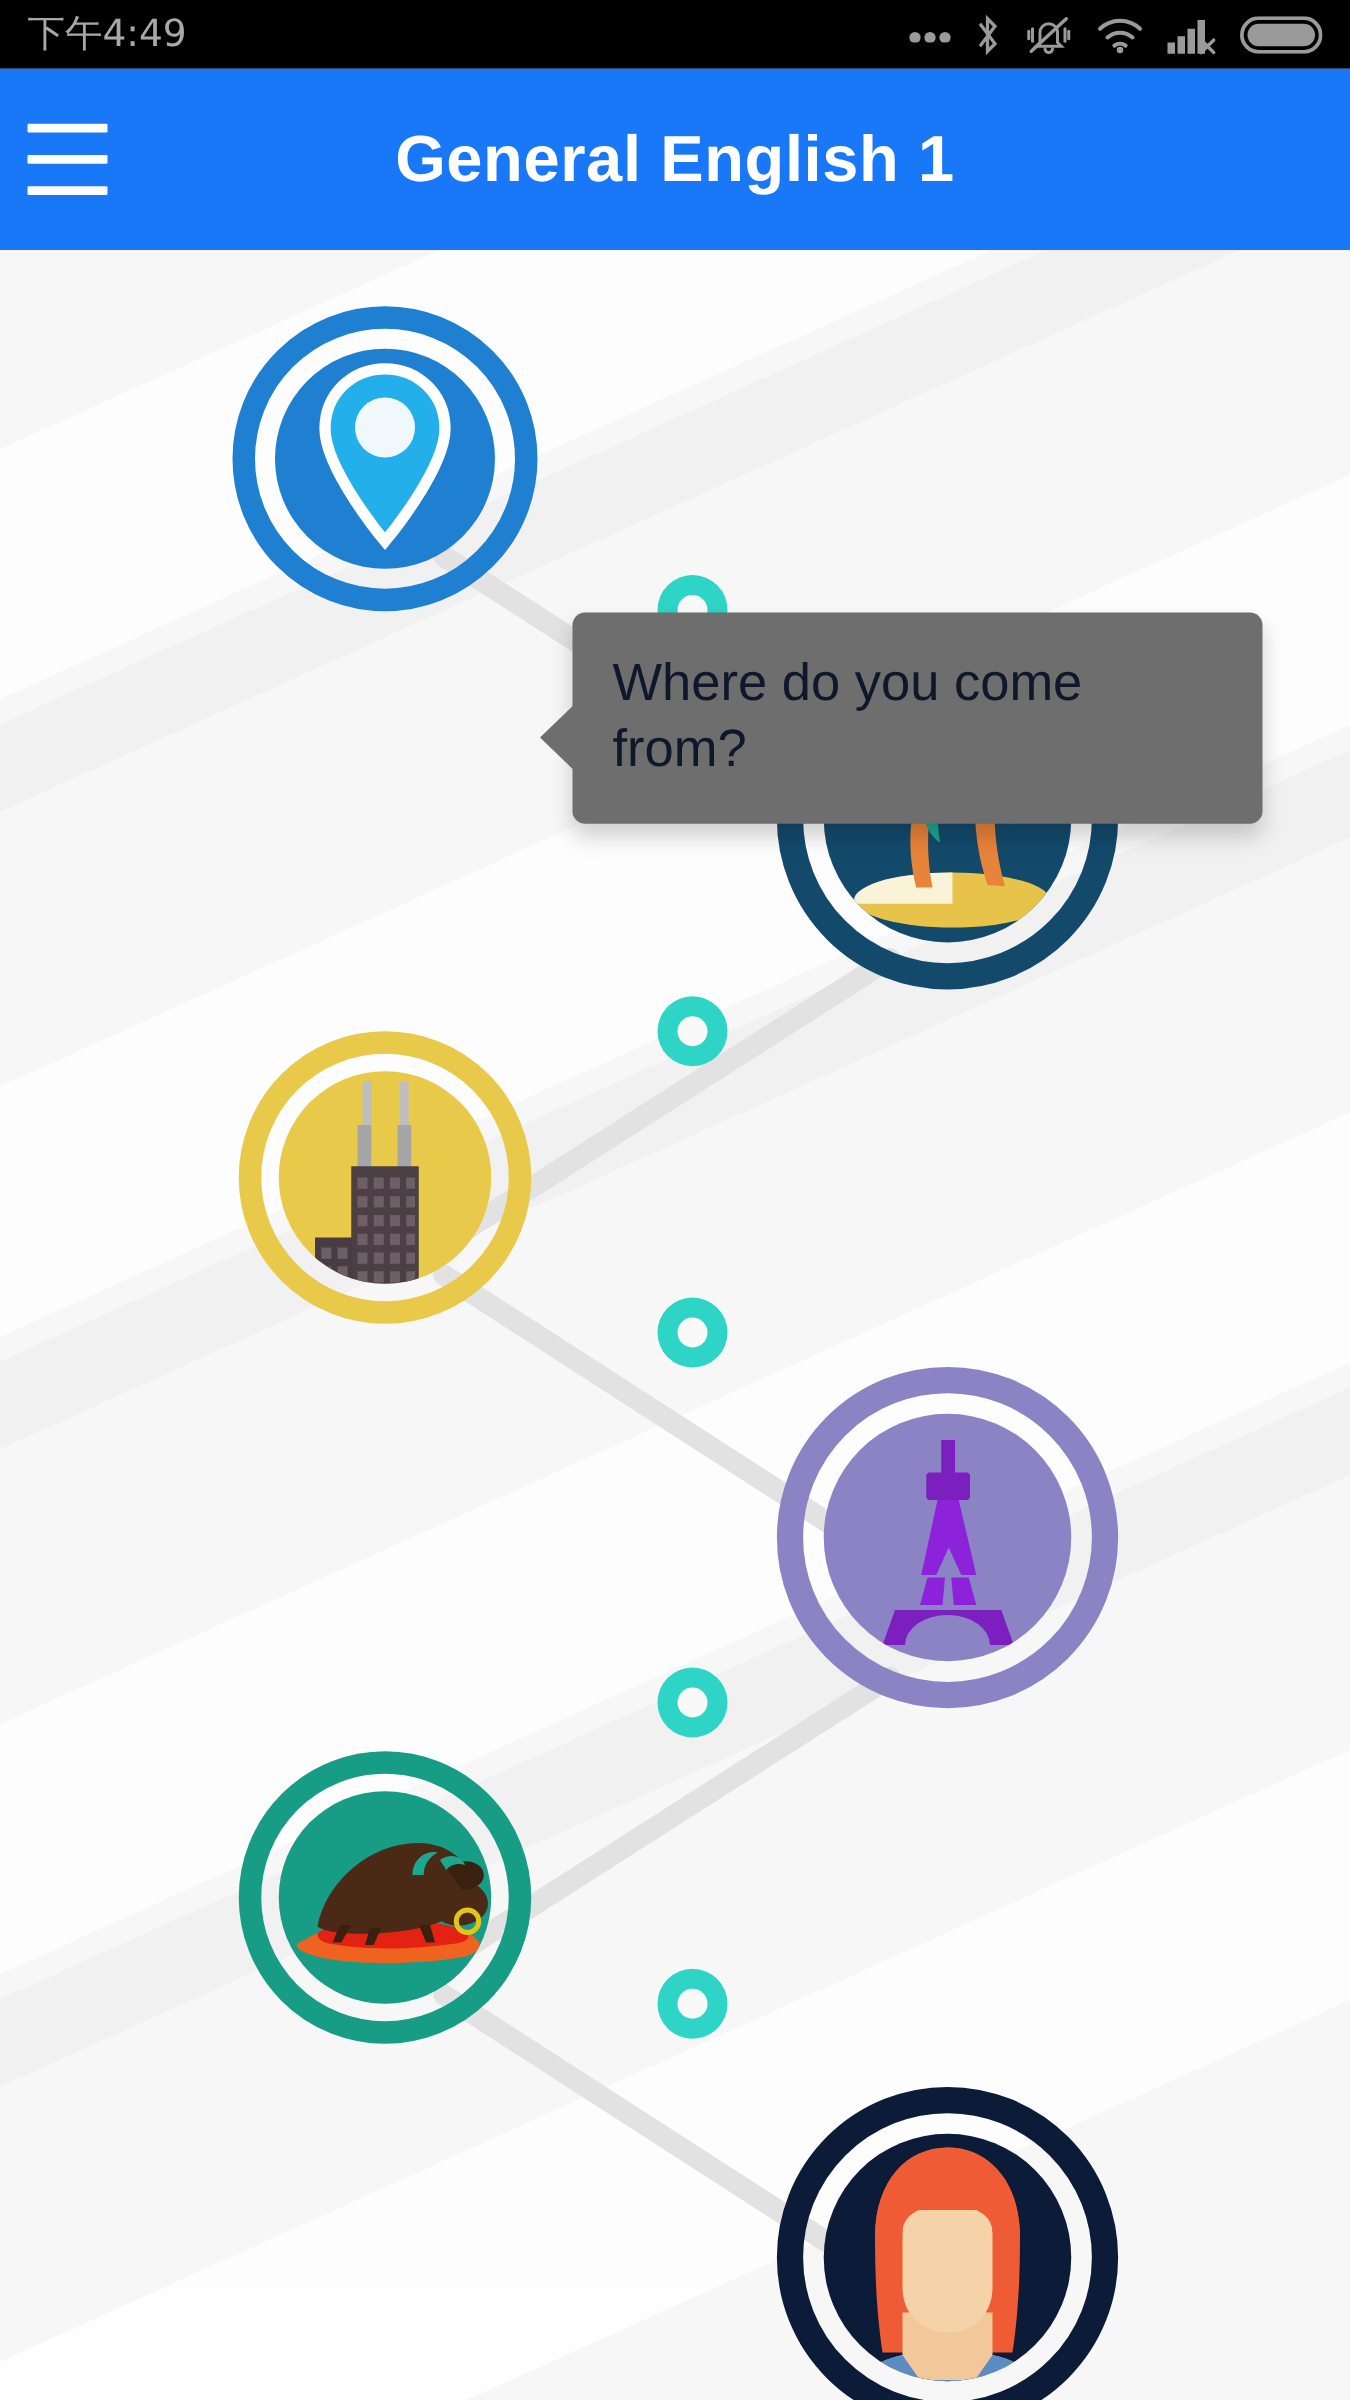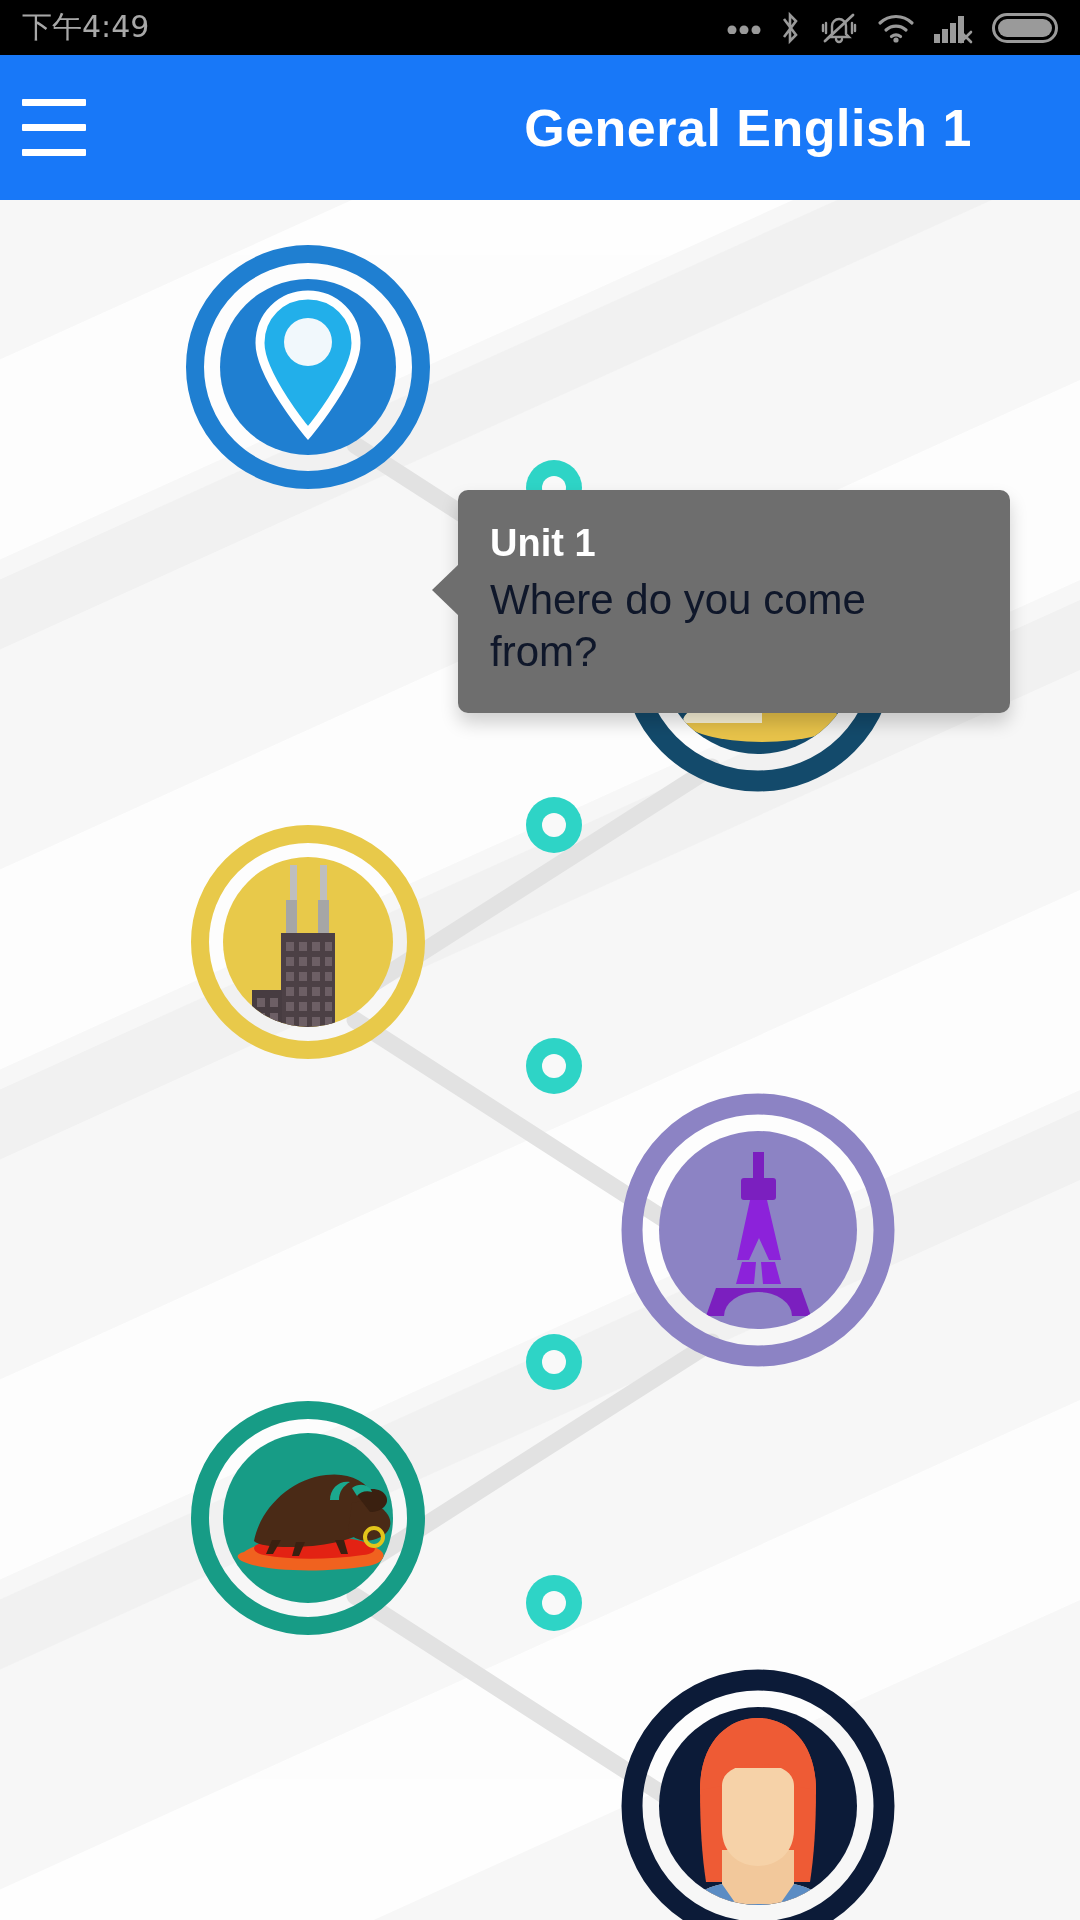--- a/index.html
+++ b/index.html
@@ -37,21 +37,21 @@
   #menu-button {
     width:108px; height:145px;
     display:flex; flex-direction:column; justify-content:center;
     align-items:center; gap:18px;
     cursor:pointer;
   }
   #menu-button span {
     display:block; width:64px; height:7px; background:#FFF; border-radius:1px;
   }
   #app-title {
-    flex:1; text-align:right;
+    flex:1; text-align:center;
     color:#FFFFFF; font-size:52px; font-weight:bold;
     letter-spacing:0.5px;
     margin-right:108px;
     font-family:"Liberation Sans", sans-serif;
   }
 
   
   #map-area {
     position:absolute; top:200px; left:0;
     width:1080px; height:1720px;
@@ -364,17 +364,16 @@
       </g>
       <g>
         <circle cx="554" cy="1403" r="28" fill="#2ED4C6"></circle>
         <circle cx="554" cy="1403" r="12" fill="#F9F9F9"></circle>
       </g>
     </g>
   </svg>
 
   <div id="tooltip">
     <div id="tooltip-arrow"></div>
-    <div id="tooltip-unit">Unit 1</div>
     <div id="tooltip-question">Where do you come from?</div>
   </div>
 
 </div>
 
 </body></html>

